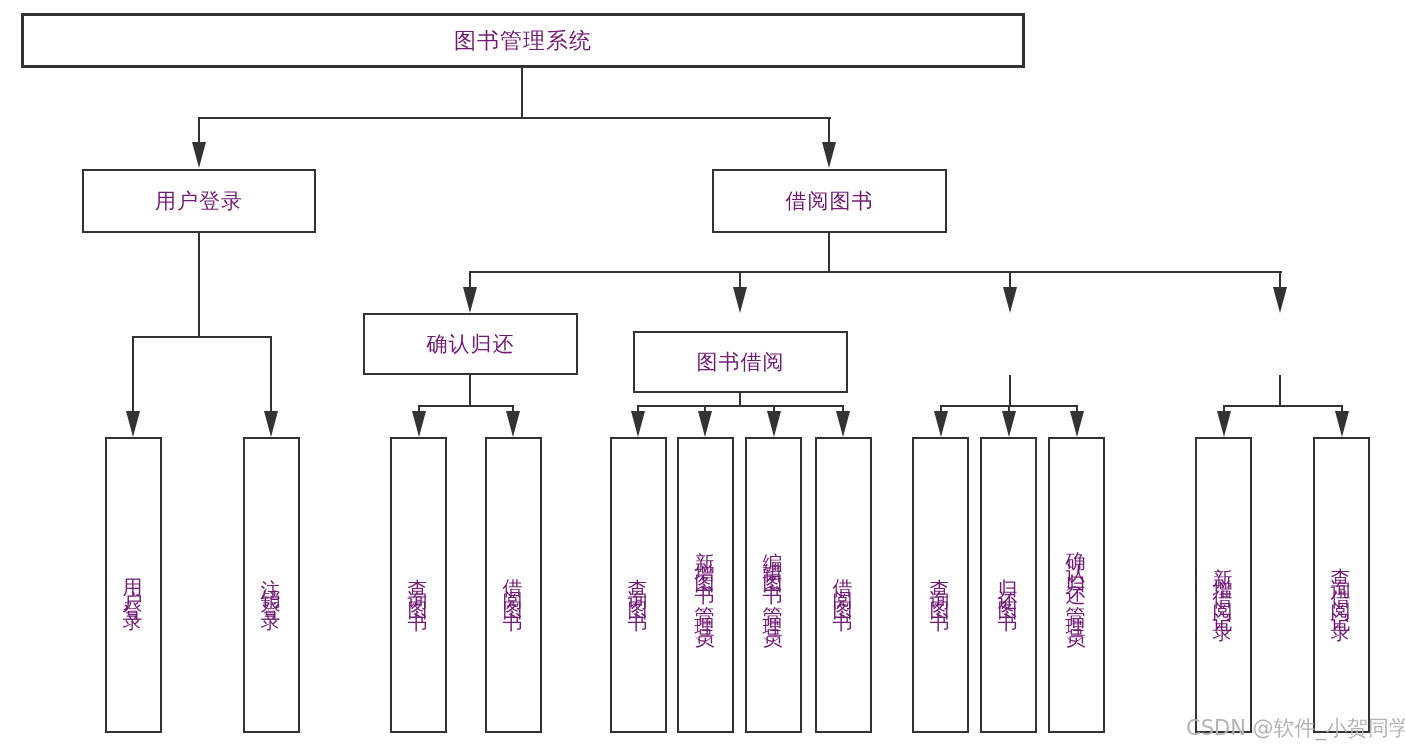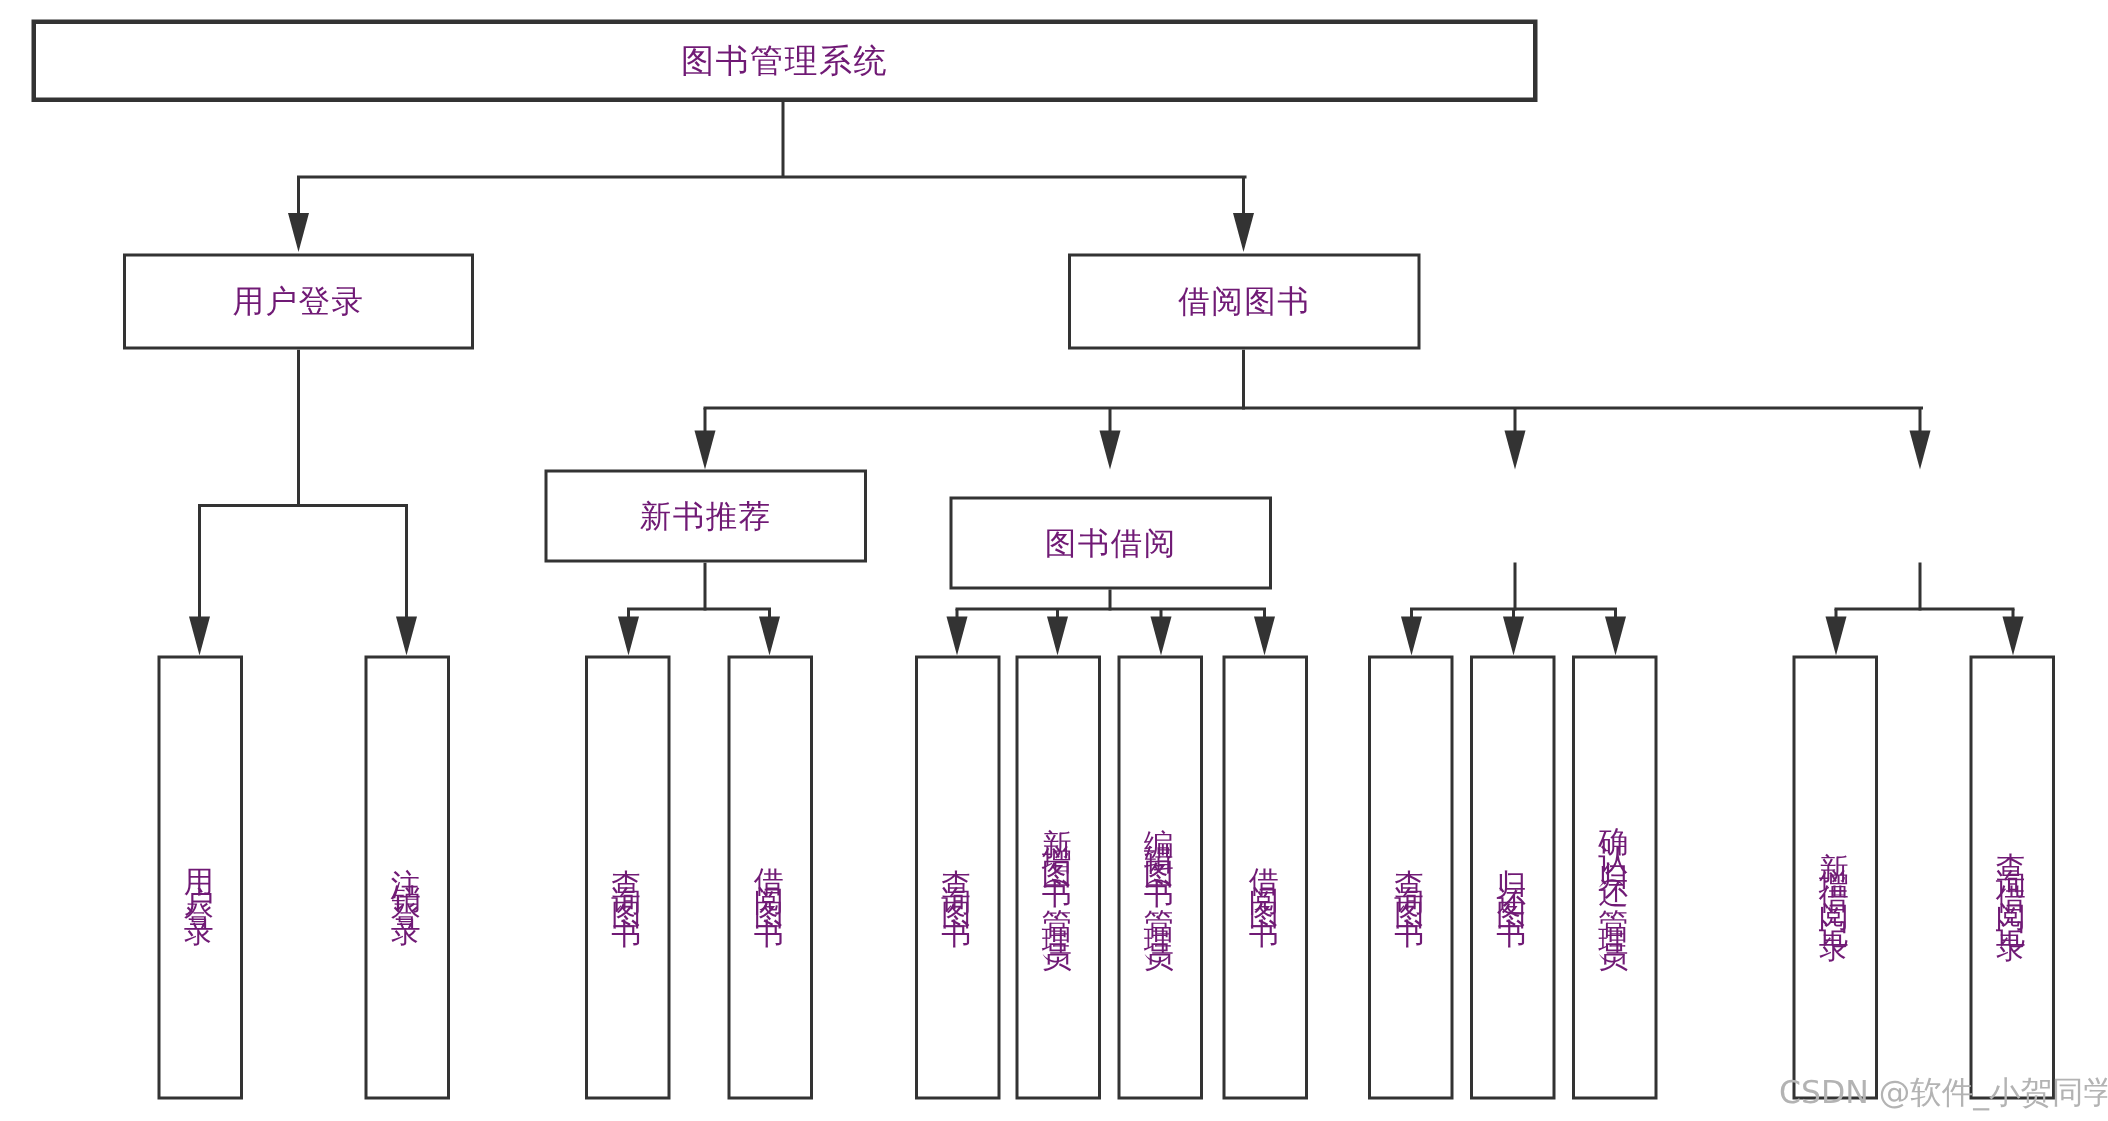--- a/index.html
+++ b/index.html
@@ -57,21 +57,21 @@
   </div>
 
   <div class="box" style="left:82px;top:169px;width:234px;height:64px">
     <span>用户登录</span>
   </div>
   <div class="box" style="left:712px;top:169px;width:235px;height:64px">
     <span>借阅图书</span>
   </div>
 
   <div class="box" style="left:363px;top:313px;width:215px;height:62px">
-    <span>新书推荐</span>
+    <span>确认归还</span>
   </div>
   <div class="box" style="left:633px;top:331px;width:215px;height:62px">
     <span>图书借阅</span>
   </div>
 
   <div class="box vbox" style="left:105px;top:437px;width:57px;height:296px">
     <span>用户登录</span>
   </div>
   <div class="box vbox" style="left:243px;top:437px;width:57px;height:296px">
     <span>注销登录</span>

